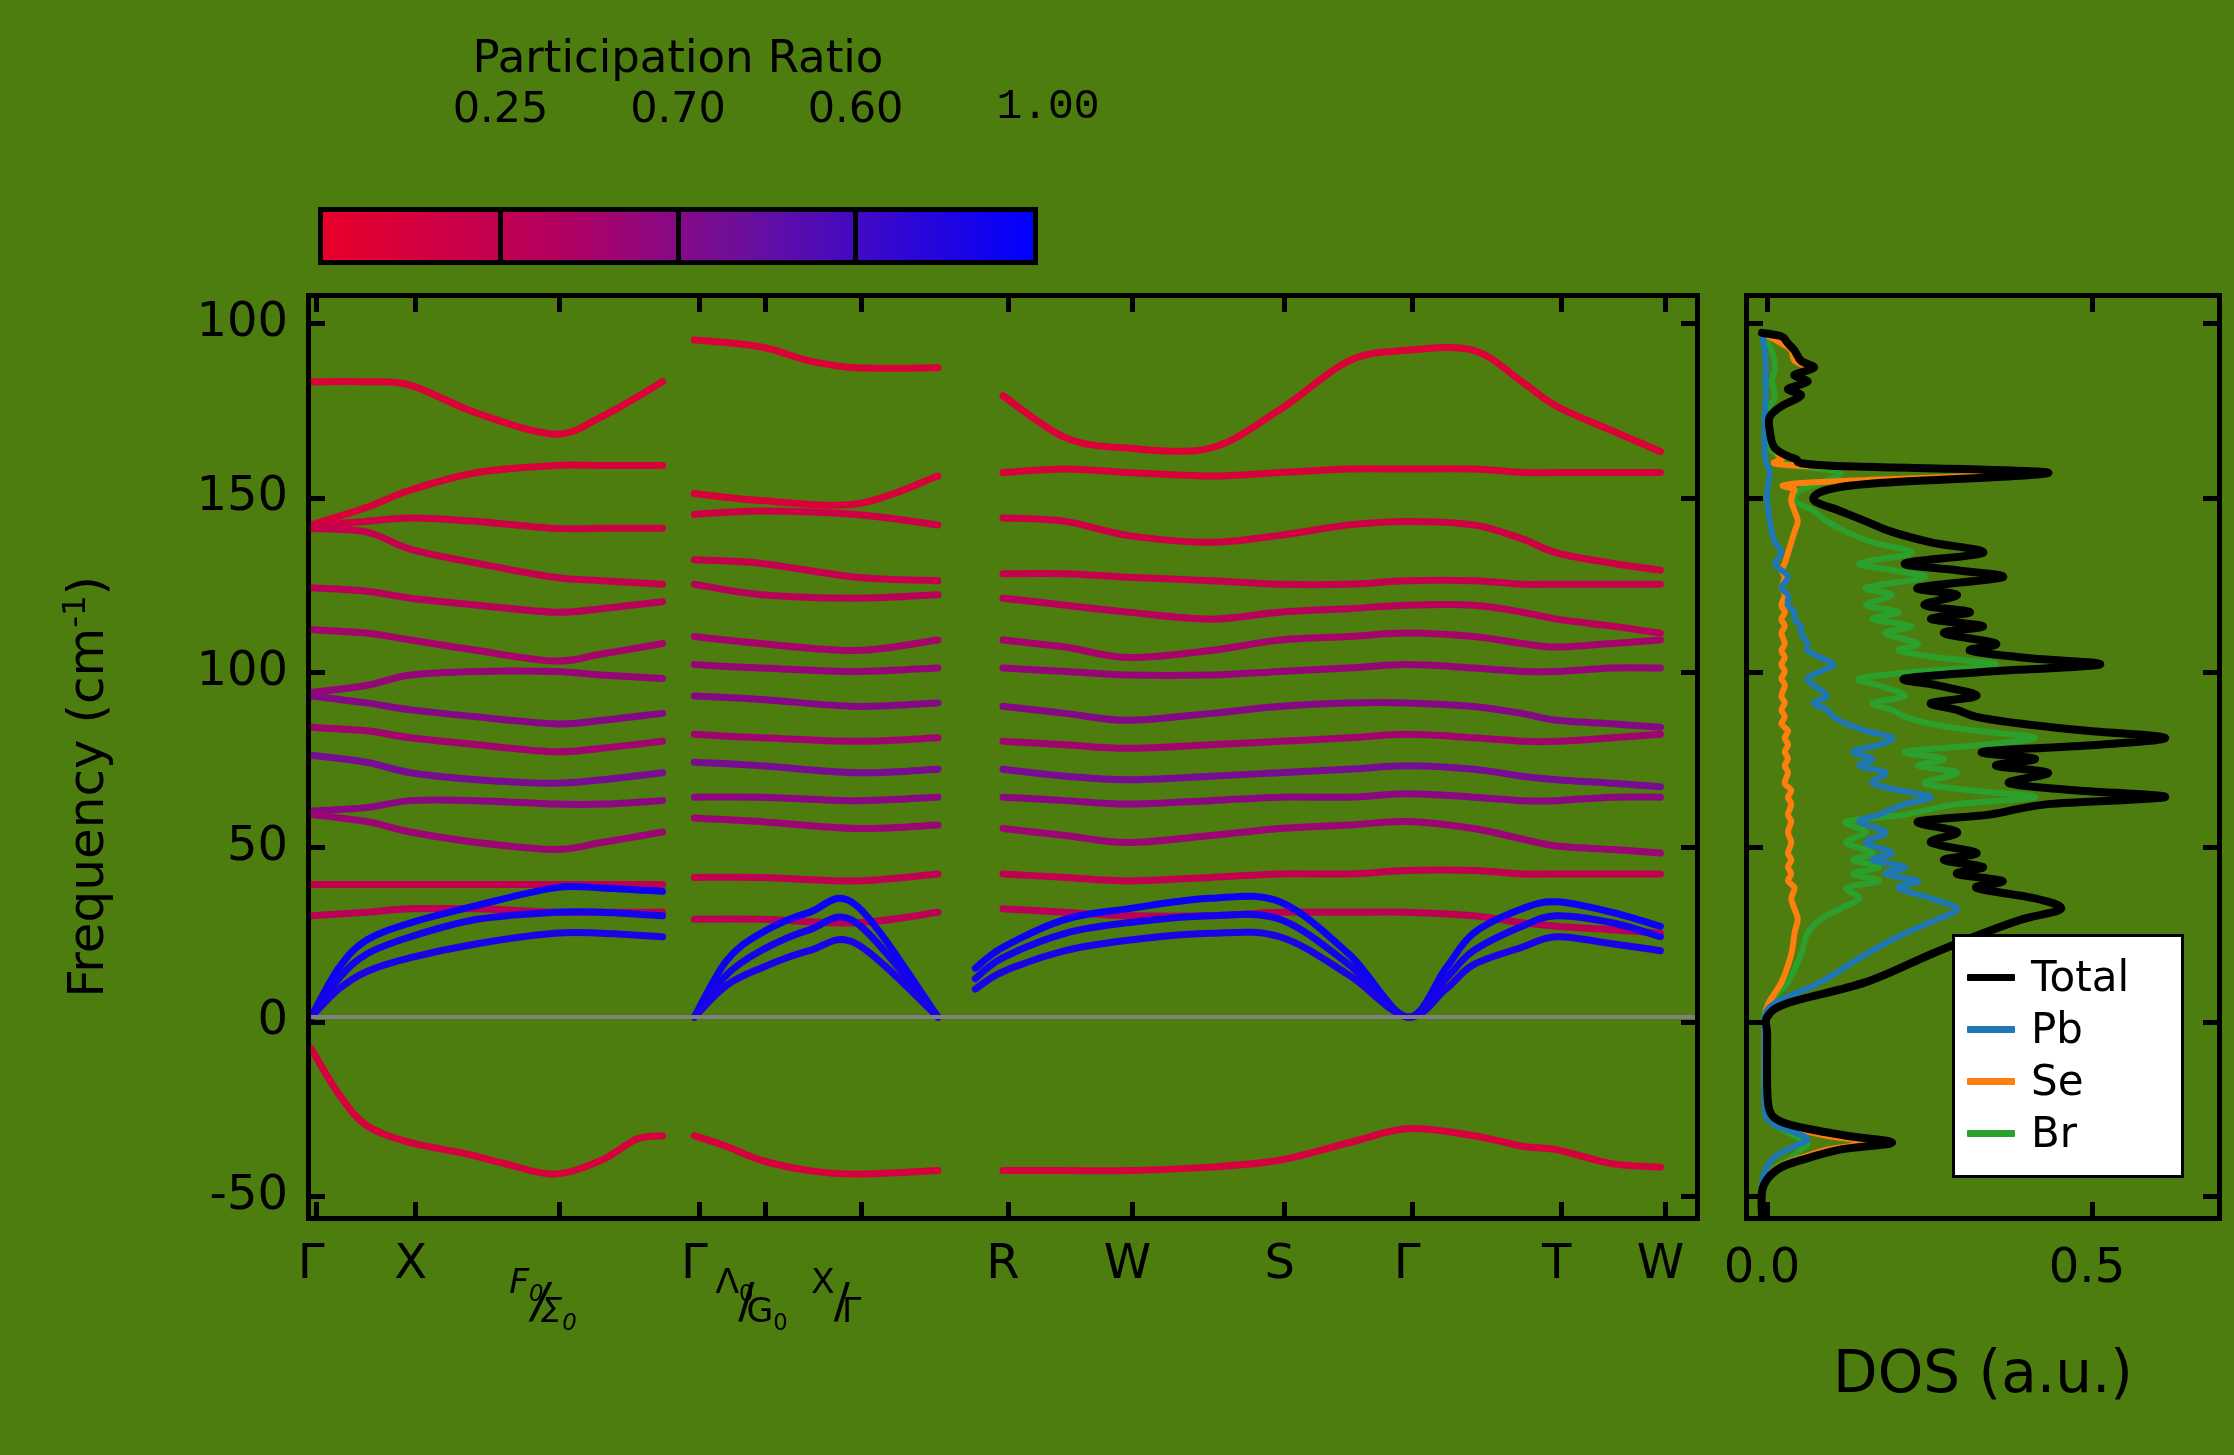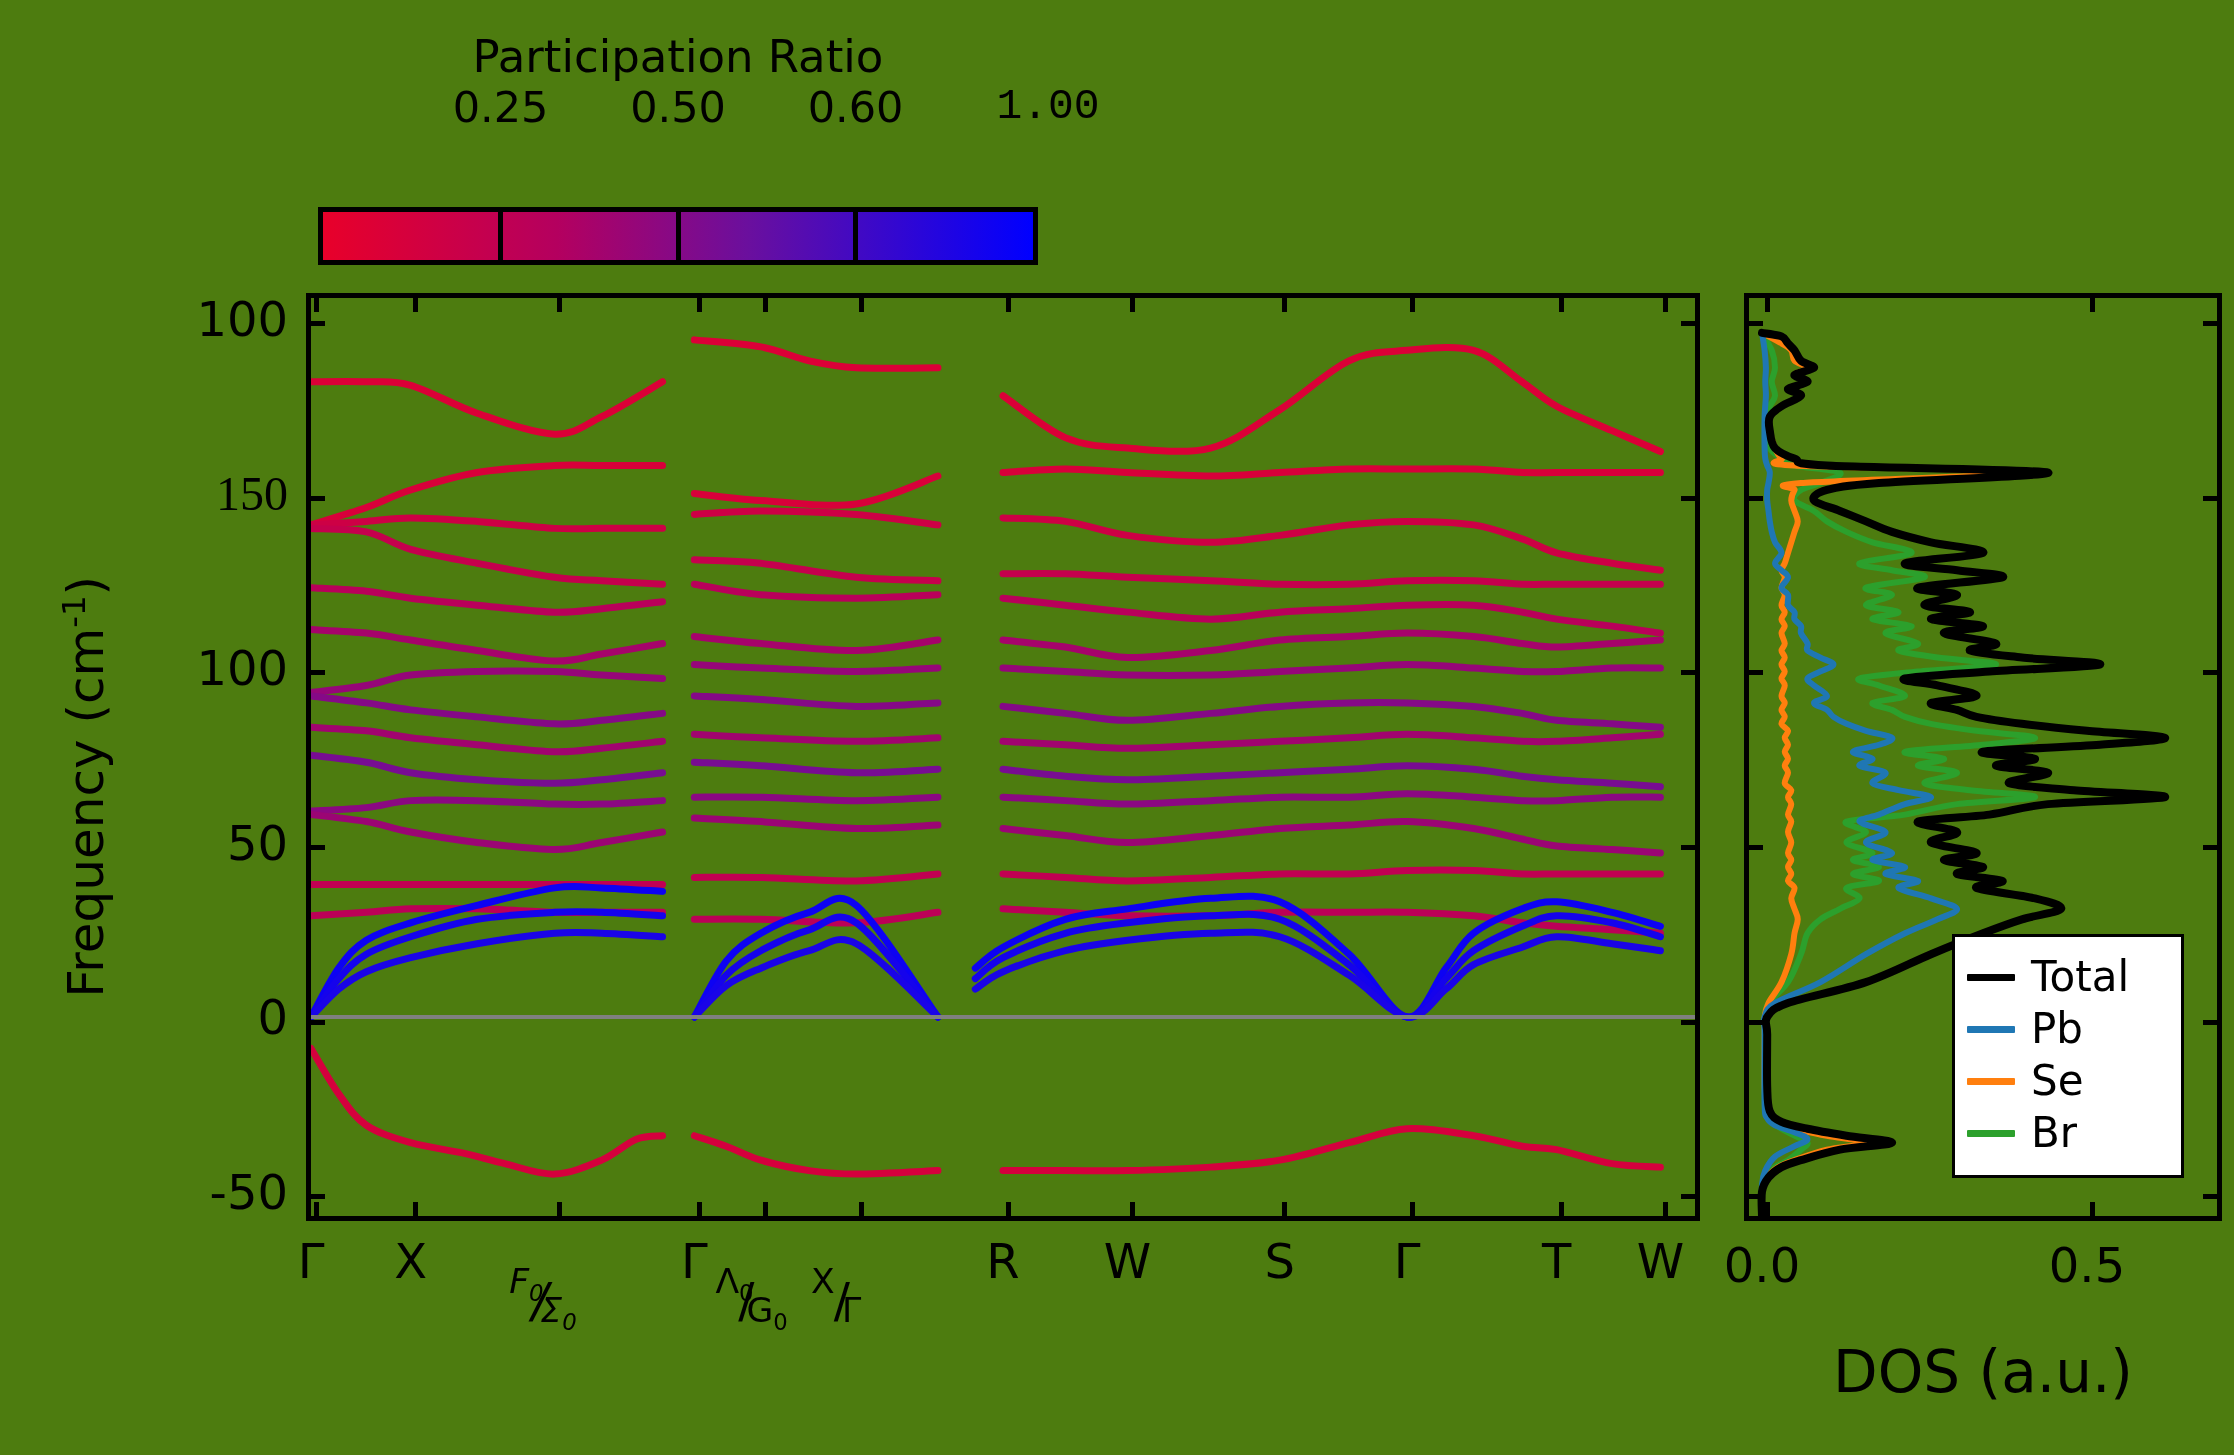--- a/index.html
+++ b/index.html
@@ -217,21 +217,21 @@
   svg { display: block; }
 </style>
 </head>
 <body>
 
 <div id="figure">
 
   <div id="cbar-title">Participation Ratio</div>
   <div id="cbar-ticklabels">
       <div class="cbtick" style="left: 182.5px;">0.25</div>
-      <div class="cbtick" style="left: 360px;">0.50</div>
+      <div class="cbtick" style="left: 360px;">0.70</div>
       <div class="cbtick" style="left: 537.5px;">0.60</div>
       <div class="cbtick" style="left: 730px; font-family: Liberation Mono, monospace;">1.00</div>
     </div>
   <div id="cbar-box">
     <div id="cbar-grad" style="background: linear-gradient(to right, rgb(232, 0, 42) 0%, rgb(180, 0, 95) 33%, rgb(106, 15, 158) 60%, rgb(0, 0, 255) 100%);"></div>
   <div class="cbar-sep" style="left: 175px;">
         <span class="sep-top"></span>
         <span class="sep-bot"></span>
       </div>
       <div class="cbar-sep" style="left: 352.5px;">
@@ -243,21 +243,21 @@
         <span class="sep-bot"></span>
       </div>
     </div>
 
   <div id="y-axis-title">
     <span>Frequency (cm</span><sup>-1</sup><span>)</span>
   </div>
 
   <div id="ylabels-band">
       <div class="yt" style="top: 318.943px;">100</div>
-      <div class="yt" style="top: 493.468px; font-family: Liberation Serif, serif;">150</div>
+      <div class="yt" style="top: 493.468px;">150</div>
       <div class="yt" style="top: 667.992px;">100</div>
       <div class="yt" style="top: 842.517px;">50</div>
       <div class="yt" style="top: 1017.04px;">0</div>
       <div class="yt" style="top: 1191.57px;">-50</div>
     </div>
 
   <div id="band-axes" class="axes-frame">
     <div class="axes-clip">
       <div id="zero-line" style="top: 717.042px;"></div>
       <svg id="band-svg" width="1384" height="918" viewBox="0 0 1384 918">

